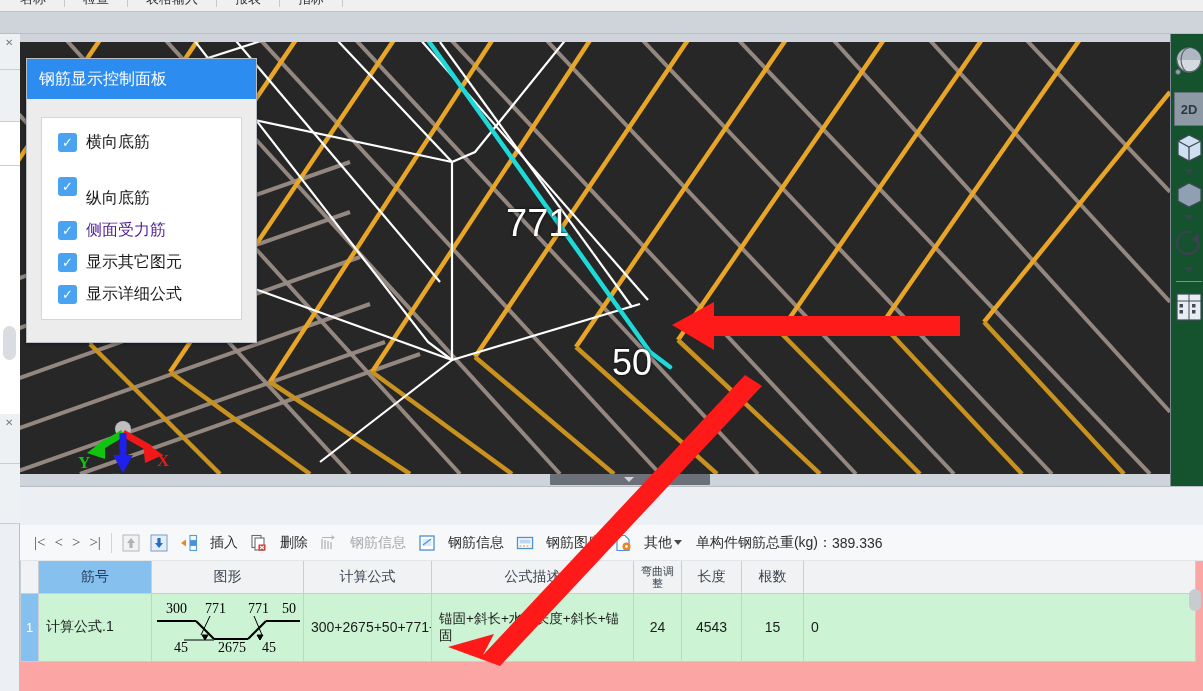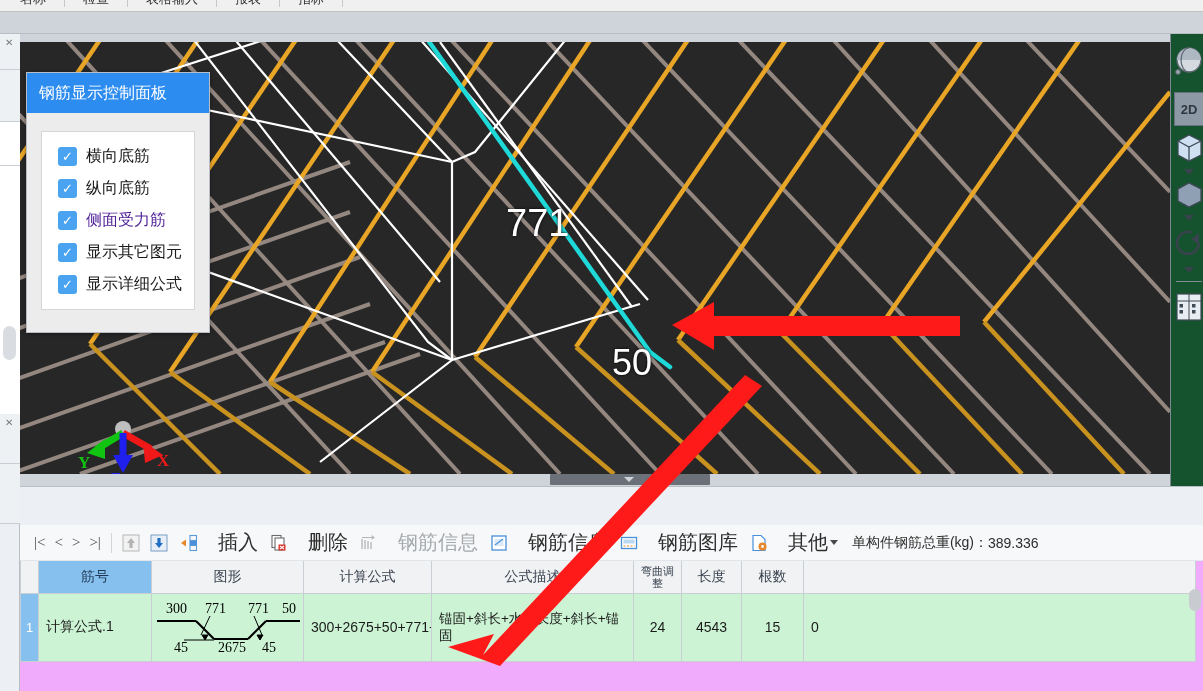--- a/index.html
+++ b/index.html
@@ -159,38 +159,38 @@
     background: #f7f8f9;
     display: flex; align-items: center;
     padding-left: 14px;
     border-bottom: 1px solid #e2e5e9;
   }
   .tb-nav { display: flex; align-items: center; gap: 9px; font-size: 15px; color: #4a4a4a;
             font-family: "Liberation Serif", serif; }
   .tb-nav span { cursor: default; }
   .tb-div { width: 1px; height: 20px; background: #d2d6da; margin: 0 10px; }
   .tb-item {
-    display: flex; align-items: center; gap: 20px;
-    font-size: 20px; color: #2d2d2d; margin-right: 12px;
+    display: flex; align-items: center; gap: 12px;
+    font-size: 14px; color: #2d2d2d; margin-right: 12px;
     white-space: nowrap;
   }
   .tb-item.disabled { color: #a5a9ad; }
   .tb-ico { width: 18px; height: 18px; display:block; }
   .tb-total {
     font-size: 14px; color: #2d2d2d; margin-left: 6px; white-space: nowrap;
   }
   .tb-caret {
     border-left: 4px solid transparent; border-right: 4px solid transparent;
     border-top: 5px solid #4a4a4a; margin: 0 8px 0 2px;
   }
 
   
   .grid {
     position: absolute; left: 0; top: 74px; width: 1183px; height: 131px;
-    background: #f0abfc;
+    background: #fca5a5;
   }
   table { border-collapse: collapse; width: 1175px; table-layout: fixed; }
   thead th {
     background: #f1f2f4;
     border: 1px solid #c9ced4;
     border-top: none;
     font-size: 14px; font-weight: normal; color: #3a4450;
     height: 32px; text-align: center; padding: 0 2px;
     overflow: hidden;
   }
@@ -344,38 +344,38 @@
         <line x1="48" y1="26" x2="76" y2="42" stroke="#f01818" stroke-width="7"></line>
         <polygon points="88,48 68,34 70,56" fill="#f01818"></polygon>
         <line x1="48" y1="26" x2="48" y2="56" stroke="#1f1fee" stroke-width="7"></line>
         <polygon points="48,66 38,48 58,48" fill="#1f1fee"></polygon>
       </svg>
       <span class="gizmo-text gz-x">X</span>
       <span class="gizmo-text gz-y">Y</span>
       <span class="gizmo-text gz-z">Z</span>
     </div>
 
-    <div style="position:absolute;left:6px;top:30px;width:184px;background:#ececec;
+    <div style="position:absolute;left:6px;top:16px;width:231px;background:#ececec;
                 border:1px solid #b9bdc4;box-shadow:0 1px 4px rgba(0,0,0,.4);">
       <div style="height:40px;background:#2d8cf0;display:flex;align-items:center;padding-left:12px;">
         <span style="color:#fff;font-size:16px;">钢筋显示控制面板</span>
       </div>
       <div style="padding:18px 14px 22px 14px;">
         <div style="background:#fff;border:1px solid #d6d6d6;padding:14px 12px 14px 16px;">
 
           <label style="display:flex;align-items:center;margin-bottom:11px;cursor:pointer;">
             <span style="width:19px;height:19px;background:#4aa3f0;border-radius:3px;display:flex;
                          align-items:center;justify-content:center;color:#fff;font-size:13px;margin-right:9px;">✓</span>
             <span style="font-size:16px;color:#1b1b1b;">横向底筋</span>
           </label>
 
           <label style="display:flex;align-items:center;margin-bottom:11px;cursor:pointer;">
             <span style="width:19px;height:19px;background:#4aa3f0;border-radius:3px;display:flex;
                          align-items:center;justify-content:center;color:#fff;font-size:13px;margin-right:9px;">✓</span>
-            <span style="font-size:16px;color:#1b1b1b;">纵向底筋</span>
+            <span style="font-size:16px;color:#1b1b1b;margin-top:24px;">纵向底筋</span>
           </label>
 
           <label style="display:flex;align-items:center;margin-bottom:11px;cursor:pointer;">
             <span style="width:19px;height:19px;background:#4aa3f0;border-radius:3px;display:flex;
                          align-items:center;justify-content:center;color:#fff;font-size:13px;margin-right:9px;">✓</span>
             <span style="font-size:16px;color:#4c1d95;">侧面受力筋</span>
           </label>
 
           <label style="display:flex;align-items:center;margin-bottom:11px;cursor:pointer;">
             <span style="width:19px;height:19px;background:#4aa3f0;border-radius:3px;display:flex;

